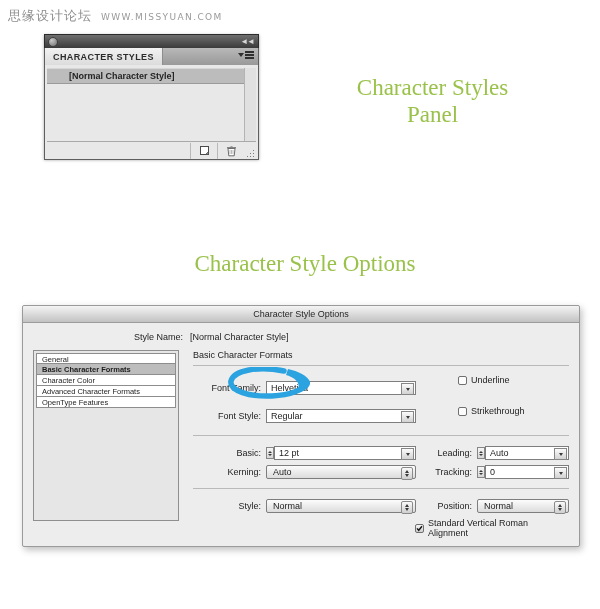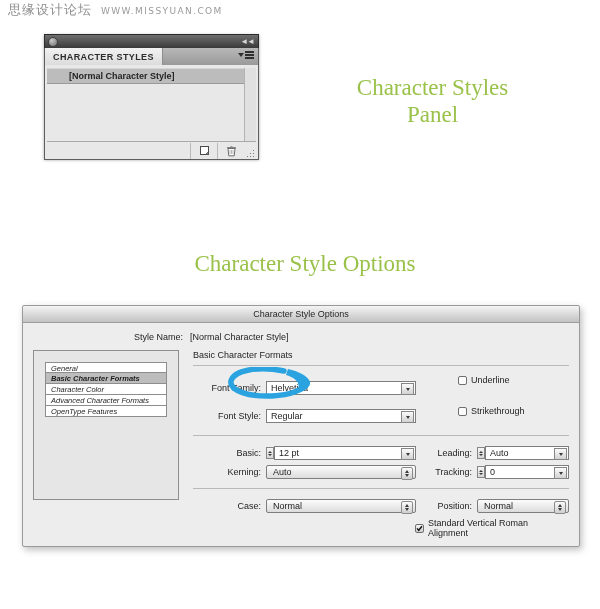--- a/index.html
+++ b/index.html
@@ -3,21 +3,21 @@
 <meta charset="utf-8">
 <style>
   html,body{margin:0;padding:0;}
   body{
     width:600px;height:609px;background:#ffffff;
     font-family:"Liberation Sans", sans-serif;
     -webkit-font-smoothing:antialiased;
     position:relative;overflow:hidden;
   }
   
-  #watermark{position:absolute;left:8px;top:1px;display:flex;align-items:baseline;gap:9px;}
+  #watermark{position:absolute;left:8px;top:7px;display:flex;align-items:baseline;gap:9px;}
   #watermark .cn{font-size:13px;color:#8e8e8e;letter-spacing:1px;font-family:"DejaVu Sans",sans-serif;}
   #watermark .url{font-size:9px;color:#9a9a9a;letter-spacing:1.4px;font-family:"DejaVu Sans",sans-serif;}
 
   
   #cs-panel{position:absolute;left:44px;top:34px;width:215px;height:125px;
     box-shadow:0 1px 3px rgba(0,0,0,.35);}
   #cs-titlebar{height:13px;background:linear-gradient(to bottom,#6f6f6f,#3a3a3a);
     border:1px solid #2b2b2b;border-bottom:none;position:relative;}
   #cs-titlebar .dot{position:absolute;left:3px;top:2px;width:8px;height:8px;border-radius:50%;
     background:radial-gradient(circle at 35% 30%,#c9c9c9,#6c6c6c);border:1px solid #414141;}
@@ -53,22 +53,22 @@
   #dialog{position:absolute;left:22px;top:305px;width:556px;height:240px;
     background:#ededed;border:1px solid #9a9a9a;border-radius:2px;
     box-shadow:2px 3px 7px rgba(0,0,0,.25);font-size:9px;color:#1d1d1d;}
   #dlg-title{height:16px;background:linear-gradient(to bottom,#f4f4f4,#c2c2c2);
     border-bottom:1px solid #9c9c9c;display:flex;align-items:center;justify-content:center;
     font-size:9px;color:#272727;border-radius:2px 2px 0 0;}
   #dlg-stylename{display:flex;align-items:center;padding:9px 0 8px 0;}
   #dlg-stylename .lbl{width:160px;text-align:right;padding-right:7px;font-size:9px;}
   #dlg-stylename .val{font-size:9px;}
   #dlg-main{display:flex;padding:0 10px;}
-  #dlg-listbox{width:148px;height:150px;background:#e6e6e6;border:1px solid #8f8f8f;
-    box-sizing:border-box;padding:11px;font-style:italic;}
+  #dlg-listbox{width:148px;height:171px;background:#e6e6e6;border:1px solid #8f8f8f;
+    box-sizing:border-box;padding:2px;}
   .lb-item{height:11px;line-height:11px;font-size:7.5px;padding-left:5px;background:#ffffff;
     border:1px solid #8d8d8d;border-top:none;box-sizing:border-box;}
   .lb-item:first-child{border-top:1px solid #8d8d8d;}
   .lb-item.selected{background:#bdbdbd;font-weight:bold;}
   #dlg-right{flex:1;padding-left:14px;}
   #dlg-section-title{font-size:9px;padding-bottom:5px;}
   .rule{height:1px;background:#b9b9b9;margin:0 0 9px 0;}
   .rule.r2{margin:9px 0 10px 0;}
   .frow{display:flex;align-items:center;margin-bottom:5px;}
   .fl{text-align:right;padding-right:5px;font-size:9px;}
@@ -301,21 +301,21 @@
             <span class="arrow">
                 <i></i>
               </span>
           </div>
         </div>
       </div>
 
       <div class="rule r2"></div>
 
       <div class="frow">
-        <span class="fl" style="width:68px">Case:</span>
+        <span class="fl" style="width:68px">Style:</span>
         <div class="popup" style="width:150px">
           <span>Normal</span>
           <span class="updown">
               <i class="up"></i>
               <i class="dn"></i>
             </span>
         </div>
         <span class="fl" style="width:56px">Position:</span>
         <div class="popup" style="width:92px">
           <span>Normal</span>

